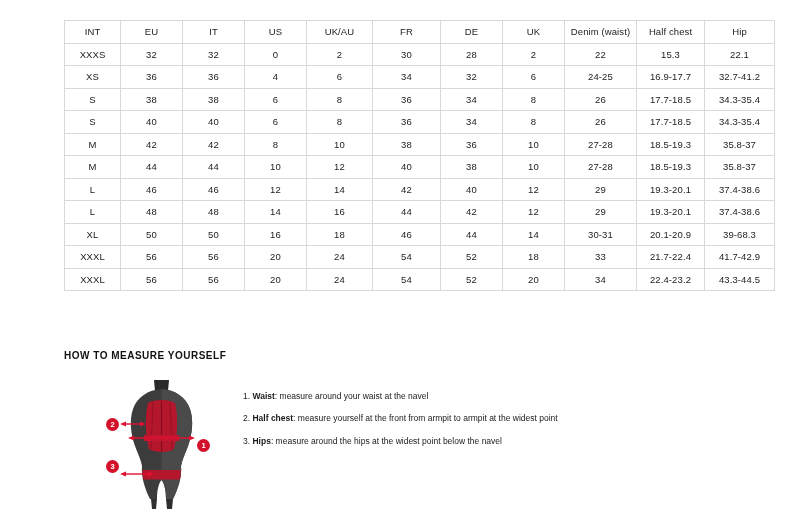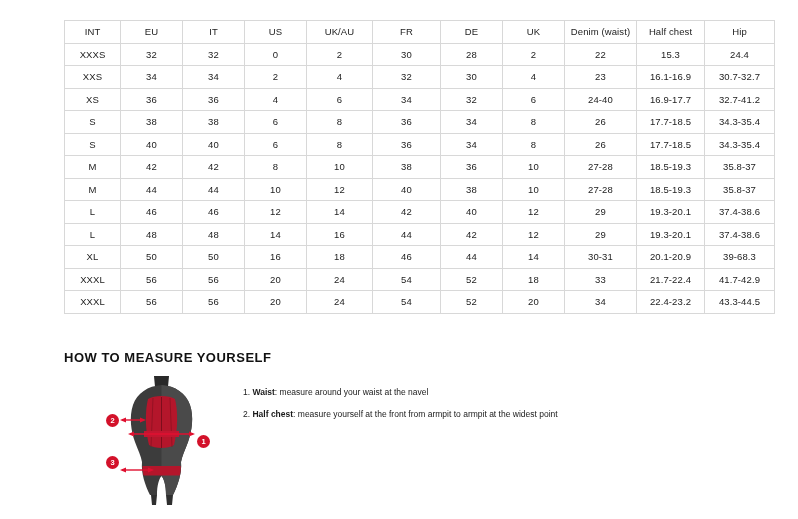--- a/index.html
+++ b/index.html
@@ -63,25 +63,25 @@
   col.c10 { width: 70px; }
 
   
   .measure-section {
     position: absolute;
     left: 64px;
     top: 350px;
     width: 670px;
   }
   .measure-title {
-    font-size: 13px;
+    font-size: 10px;
     font-weight: bold;
     letter-spacing: 0.5px;
     color: #111;
-    margin-bottom: 8px;
+    margin-bottom: 16px;
   }
   .measure-body {
     position: relative;
     display: flex;
     align-items: flex-start;
   }
   .figure-box {
     width: 115px;
     height: 135px;
     position: relative;
@@ -170,45 +170,32 @@
           <td>XXXS</td>
           <td>32</td>
           <td>32</td>
           <td>0</td>
           <td>2</td>
           <td>30</td>
           <td>28</td>
           <td>2</td>
           <td>22</td>
           <td>15.3</td>
-          <td>24.4</td>
-        </tr>
-        <tr>
-          <td>XXS</td>
-          <td>34</td>
-          <td>34</td>
-          <td>2</td>
-          <td>4</td>
-          <td>32</td>
-          <td>30</td>
-          <td>4</td>
-          <td>23</td>
-          <td>16.1-16.9</td>
-          <td>30.7-32.7</td>
+          <td>22.1</td>
         </tr>
         <tr>
           <td>XS</td>
           <td>36</td>
           <td>36</td>
           <td>4</td>
           <td>6</td>
           <td>34</td>
           <td>32</td>
           <td>6</td>
-          <td>24-40</td>
+          <td>24-25</td>
           <td>16.9-17.7</td>
           <td>32.7-41.2</td>
         </tr>
         <tr>
           <td>S</td>
           <td>38</td>
           <td>38</td>
           <td>6</td>
           <td>8</td>
           <td>36</td>
@@ -387,18 +374,22 @@
 
       <div class="instructions">
         <div class="instruction">
           <span class="num">1.</span>
           <b>Waist</b><span>: measure around your waist at the navel</span>
         </div>
         <div class="instruction">
           <span class="num">2.</span>
           <b>Half chest</b><span>: measure yourself at the front from armpit to armpit at the widest point</span>
         </div>
+        <div class="instruction">
+          <span class="num">3.</span>
+          <b>Hips</b><span>: measure around the hips at the widest point below the navel</span>
+        </div>
       </div>
 
     </div>
   </div>
 
 </div>
 
 </body></html>

